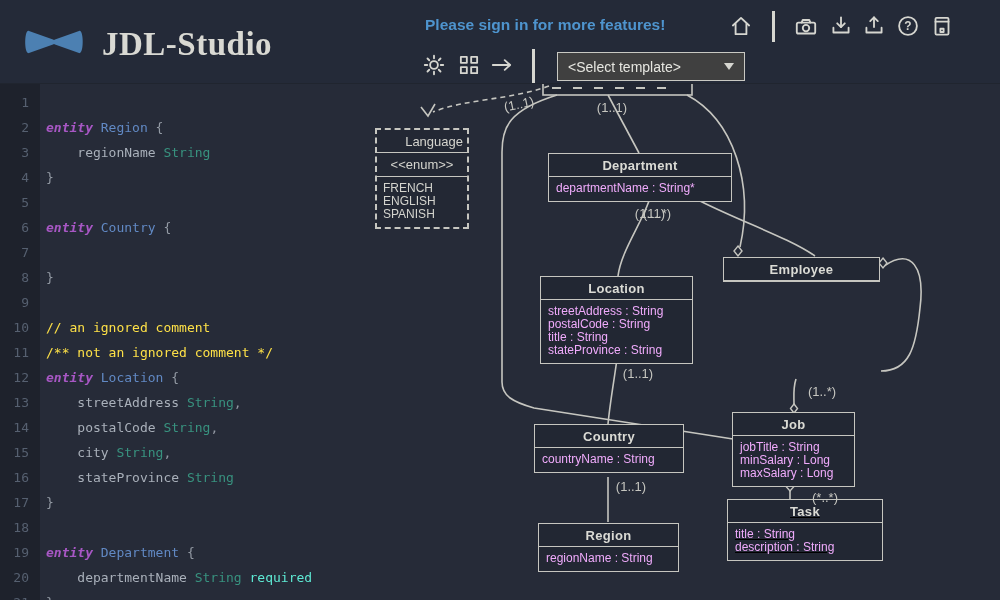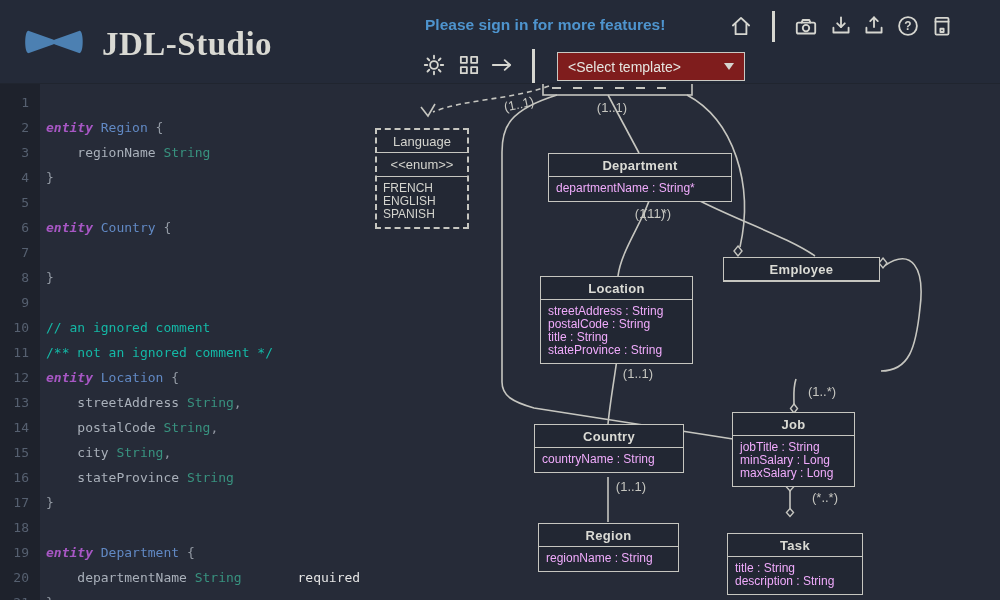--- a/index.html
+++ b/index.html
@@ -8,52 +8,52 @@
 
   
   .header{position:absolute;left:0;top:0;width:1000px;height:84px;background:#242a38;z-index:6;border-bottom:1px solid #20252f;}
   .logo{position:absolute;left:20px;top:22px;width:68px;height:40px;cursor:pointer;}
   .app-title{position:absolute;left:102px;top:26px;font-size:33px;font-weight:bold;color:#d9d9d3;letter-spacing:.5px;font-family:Liberation Serif, serif;}
   .signin{position:absolute;left:425px;top:16px;font-size:15.5px;font-weight:bold;color:#4e94ce;cursor:pointer;}
   .hicon{position:absolute;width:26px;height:26px;cursor:pointer;}
   .hicon svg{width:100%;height:100%;stroke:#d6d6d0;fill:none;stroke-width:1.7;stroke-linecap:round;stroke-linejoin:round;}
   .vsep{position:absolute;width:3px;background:#d6d6d0;}
   .tsel{position:absolute;left:557px;top:52px;width:188px;height:29px;border:1.5px solid #c9c9c3;color:#e6e6e0;
-        font-size:14px;display:flex;align-items:center;padding:0 10px;cursor:pointer;background:#7f1d1d;}
+        font-size:14px;display:flex;align-items:center;padding:0 10px;cursor:pointer;background:#404040;}
   .tsel .lbl{flex:1;}
   .dd-arrow{width:0;height:0;border-left:5px solid transparent;border-right:5px solid transparent;border-top:7px solid #d6d6d0;}
 
   
   .editor{position:absolute;left:0;top:84px;width:372px;height:516px;overflow:hidden;z-index:3;
           font-family:"DejaVu Sans Mono","Liberation Mono",monospace;background:#262b38;cursor:text;}
   .gutter-bg{position:absolute;left:0;top:0;bottom:0;width:40px;background:#1e222c;}
   .ed-rows{position:absolute;left:0;top:6px;right:0;}
   .ed-row{display:flex;height:25px;align-items:center;}
   .ed-num{width:40px;flex:none;text-align:right;padding-right:11px;font-size:13px;color:#566070;}
   .ed-code{white-space:pre;font-size:13px;margin-left:6px;}
   .tk-kw{color:#a757c4;font-weight:bold;font-style:italic;}
   .tk-ent{color:#6189c4;}
   .tk-typ{color:#38927f;}
-  .tk-req{color:#e5e5e5;margin-left:48px;}
-  .tk-com{color:#14b8a6;text-align:right;}
+  .tk-req{color:#5eead4;}
+  .tk-com{color:#fde047;text-align:right;}
   .tk-pln{color:#a9b0ba;text-align:center;}
   .tk-pun{color:#939aa4;}
 
   
   .diagram{position:absolute;left:0;top:0;width:1000px;height:600px;z-index:1;}
   svg.wires{position:absolute;left:0;top:0;width:1000px;height:600px;}
   .edge{stroke:#c6c6c0;stroke-width:1.6;fill:none;}
   .edge.dashed{stroke-dasharray:5 4;}
   .diamond{fill:#262b38;stroke:#c6c6c0;stroke-width:1.4;}
   .pbox{fill:#222733;stroke:#c6c6c0;stroke-width:1.6;}
   .ebox{position:absolute;background:#222733;border:1.5px solid #c6c6c0;z-index:2;}
   .ebox-title{font-size:13px;font-weight:bold;color:#dbdbd5;text-align:center;padding:4px 6px 3px;border-bottom:1.5px solid #c6c6c0;letter-spacing:.3px;}
   .ebox-fields{font-size:12px;color:#f0abfc;padding:5px 7px 6px;line-height:13px;white-space:nowrap;}
   .enum-box{position:absolute;left:375px;top:128px;width:94px;background:#232834;border:2px dashed #c6c6c0;z-index:2;}
-  .enum-title{font-size:13px;color:#d4d4ce;text-align:center;padding:4px 4px 3px;border-bottom:1.5px solid #c6c6c0;}
+  .enum-title{font-size:13px;color:#d4d4ce;text-align:right;padding:4px 4px 3px;border-bottom:1.5px solid #c6c6c0;}
   .enum-st{font-size:13px;color:#d4d4ce;text-align:center;padding:4px 2px;border-bottom:1.5px solid #c6c6c0;}
   .enum-vals{font-size:12px;color:#d4d4ce;padding:5px 6px 6px;line-height:13px;}
   .elabel{position:absolute;font-size:13px;color:#c6c6c0;z-index:2;white-space:nowrap;}
 </style>
 </head>
 <body>
 
 <div class="diagram">
   <svg class="wires" viewBox="0 0 1000 600">
 
@@ -122,21 +122,21 @@
         </div>
       </div>
       <div class="ebox" style="left: 732px; top: 412px; width: 123px;">
         <div class="ebox-title">Job</div>
         <div class="ebox-fields">
           <div>jobTitle : String</div>
           <div>minSalary : Long</div>
           <div>maxSalary : Long</div>
         </div>
       </div>
-      <div class="ebox" style="left: 727px; top: 533px; width: 136px;">
+      <div class="ebox" style="left: 727px; top: 499px; width: 156px; text-decoration: underline;">
         <div class="ebox-title">Task</div>
         <div class="ebox-fields">
           <div>title : String</div>
           <div>description : String</div>
         </div>
       </div>
       <span class="elabel" style="left: 519px; top: 104px; transform: translate(-50%, -50%) rotate(-12deg);">(1..1)</span>
       <span class="elabel" style="left: 612px; top: 107px; transform: translate(-50%, -50%) rotate(0deg);">(1..1)</span>
       <span class="elabel" style="left: 650px; top: 213px; transform: translate(-50%, -50%) rotate(0deg);">(1..1)</span>
       <span class="elabel" style="left: 657px; top: 213px; transform: translate(-50%, -50%) rotate(0deg);">(1..*)</span>

